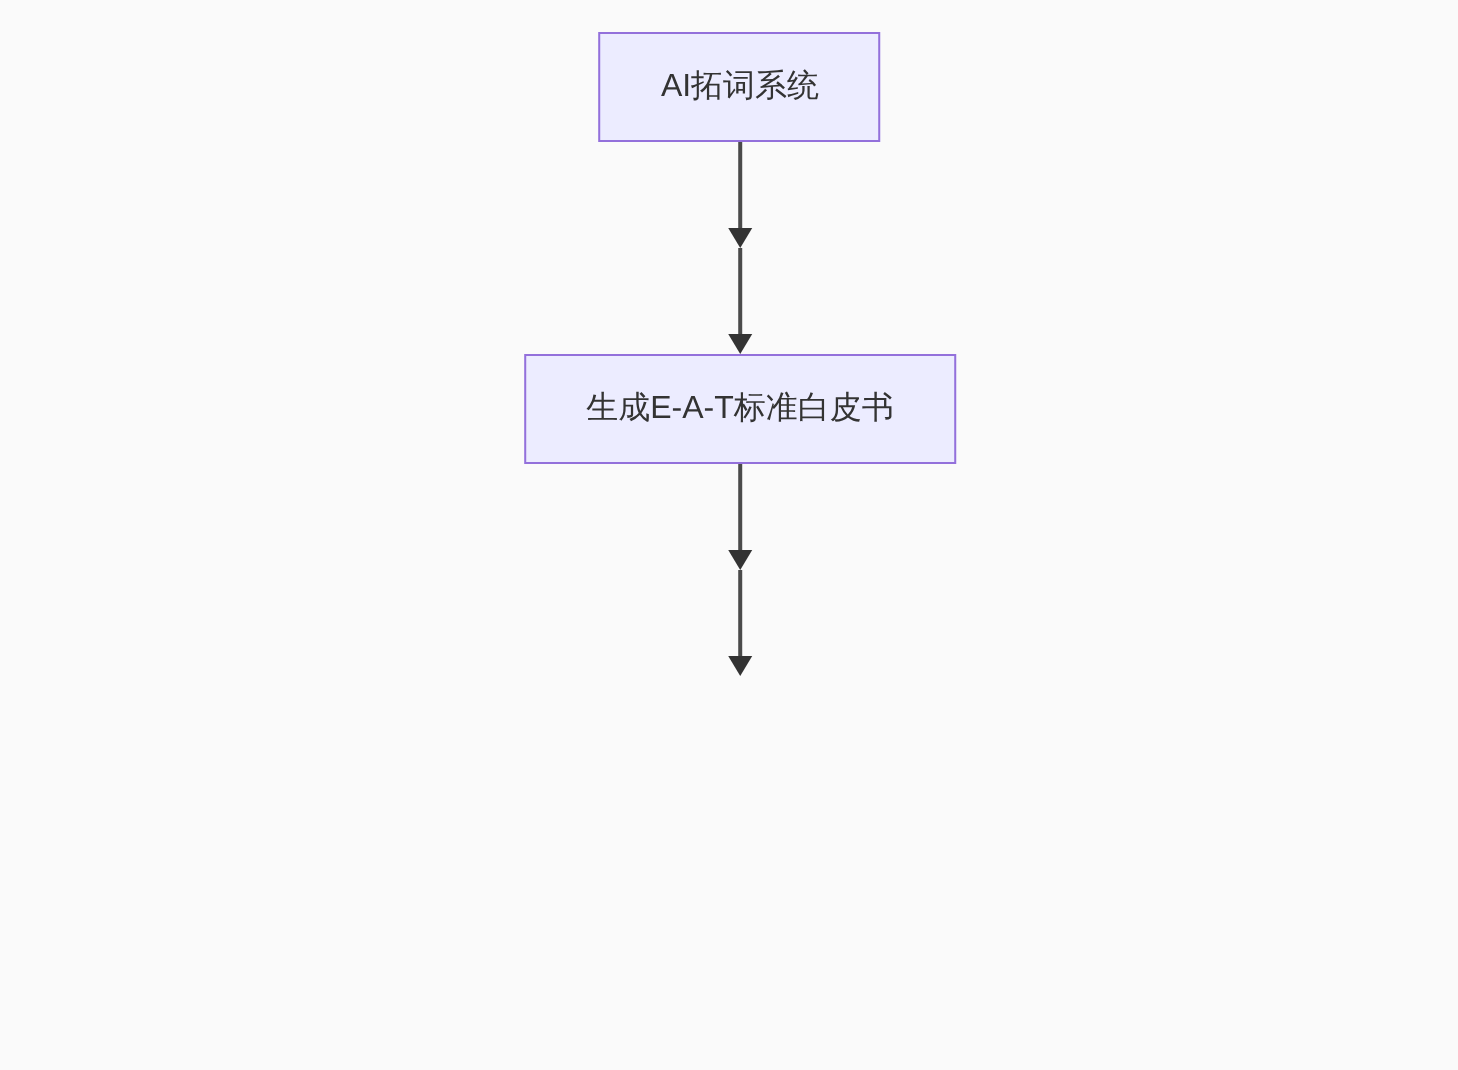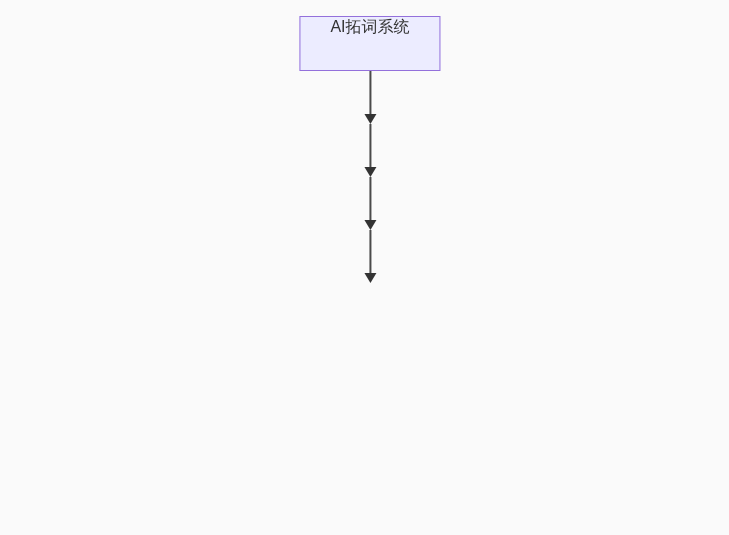--- a/index.html
+++ b/index.html
@@ -23,21 +23,21 @@
     flex-direction: column;
     align-items: center;
   }
   .node {
     box-sizing: border-box;
     background: var(--node-fill, #ECECFF);
     border: 1px solid var(--node-border, #9370DB);
     min-height: 55px;
     padding: 0 30px;
     display: flex;
-    align-items: flex-start;
+    align-items: center;
     justify-content: center;
     white-space: nowrap;
   }
   .node-label {
     font-size: 16px;
     color: var(--text-color, #333333);
     line-height: 1.2;
   }
   .arrow {
     height: 53px;
@@ -73,20 +73,23 @@
       <div class="arrow-line"></div>
       <div class="arrow-head"></div>
     </div>
 
 
     <div class="arrow">
       <div class="arrow-line"></div>
       <div class="arrow-head"></div>
     </div>
 
+    <div class="node">
+      <span class="node-label">生成E-A-T标准白皮书</span>
+    </div>
 
     <div class="arrow">
       <div class="arrow-line"></div>
       <div class="arrow-head"></div>
     </div>
 
 
     <div class="arrow">
       <div class="arrow-line"></div>
       <div class="arrow-head"></div>

